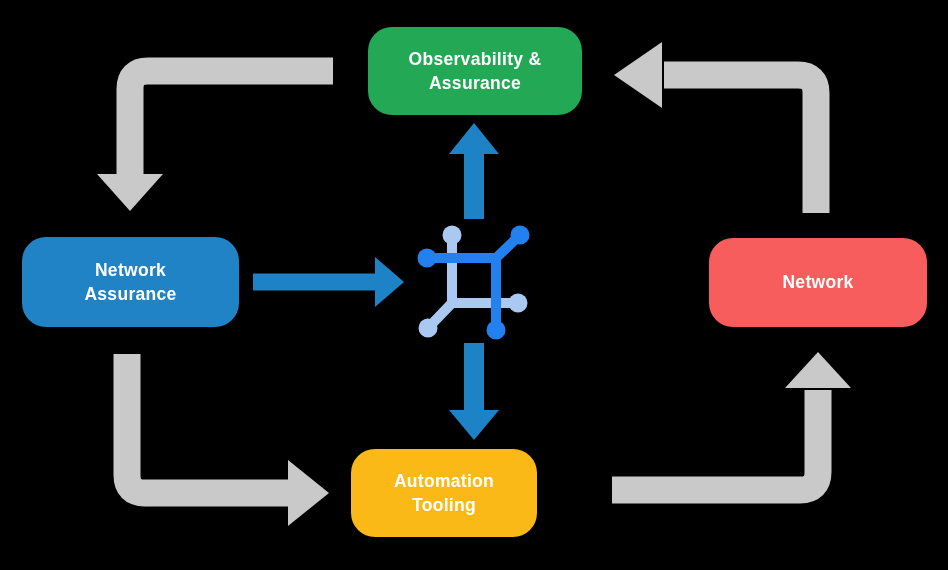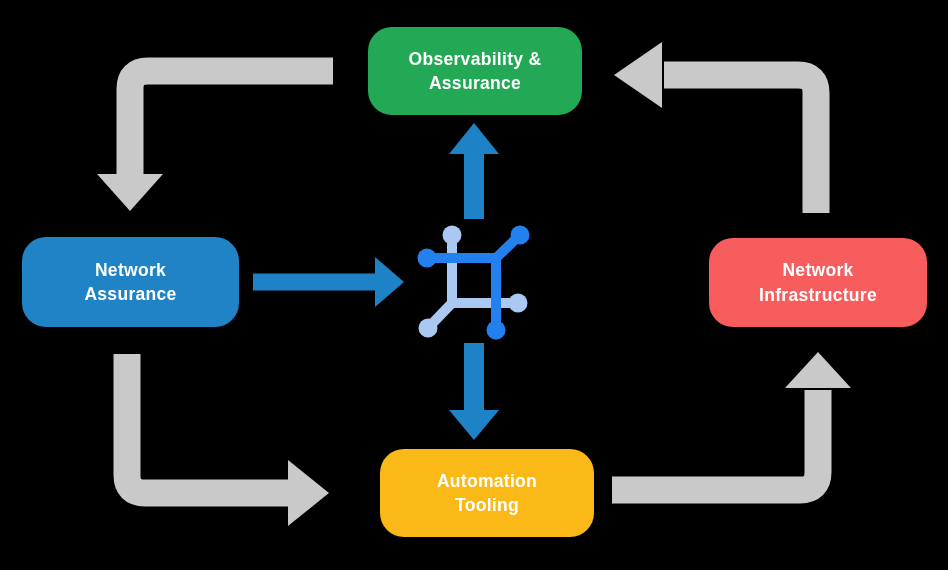--- a/index.html
+++ b/index.html
@@ -30,21 +30,21 @@
     justify-content: center;
     text-align: center;
     font-size: 17.5px;
     font-weight: 600;
     letter-spacing: 0.3px;
     line-height: 1.38;
   }
   #node-observability   { left: 368px; top: 27px;  width: 214px; height: 88px; }
   #node-operations      { left: 22px;  top: 237px; width: 217px; height: 90px; }
   #node-infrastructure  { left: 709px; top: 238px; width: 218px; height: 89px; }
-  #node-automation      { left: 380px; top: 449px; width: 214px; height: 88px; }
+  #node-automation      { left: 351px; top: 449px; width: 186px; height: 88px; }
 </style>
 </head>
 <body>
 
 <div class="canvas">
 
   <svg class="overlay" width="948" height="570" viewBox="0 0 948 570">
 
     <g style="color: rgb(201, 201, 201);">
       <g>
@@ -103,21 +103,20 @@
     <span>Assurance</span>
   </div>
 
   <div class="node" id="node-operations" style="background-color: rgb(31, 131, 197);">
     <span>Network</span>
     <span>Assurance</span>
   </div>
 
   <div class="node" id="node-infrastructure" style="background-color: rgb(246, 93, 92);">
     <span>Network</span>
-    <span>Infrastructure</span>
   </div>
 
   <div class="node" id="node-automation" style="background-color: rgb(251, 185, 23);">
     <span>Automation</span>
     <span>Tooling</span>
   </div>
 
 </div>
 
 </body></html>

